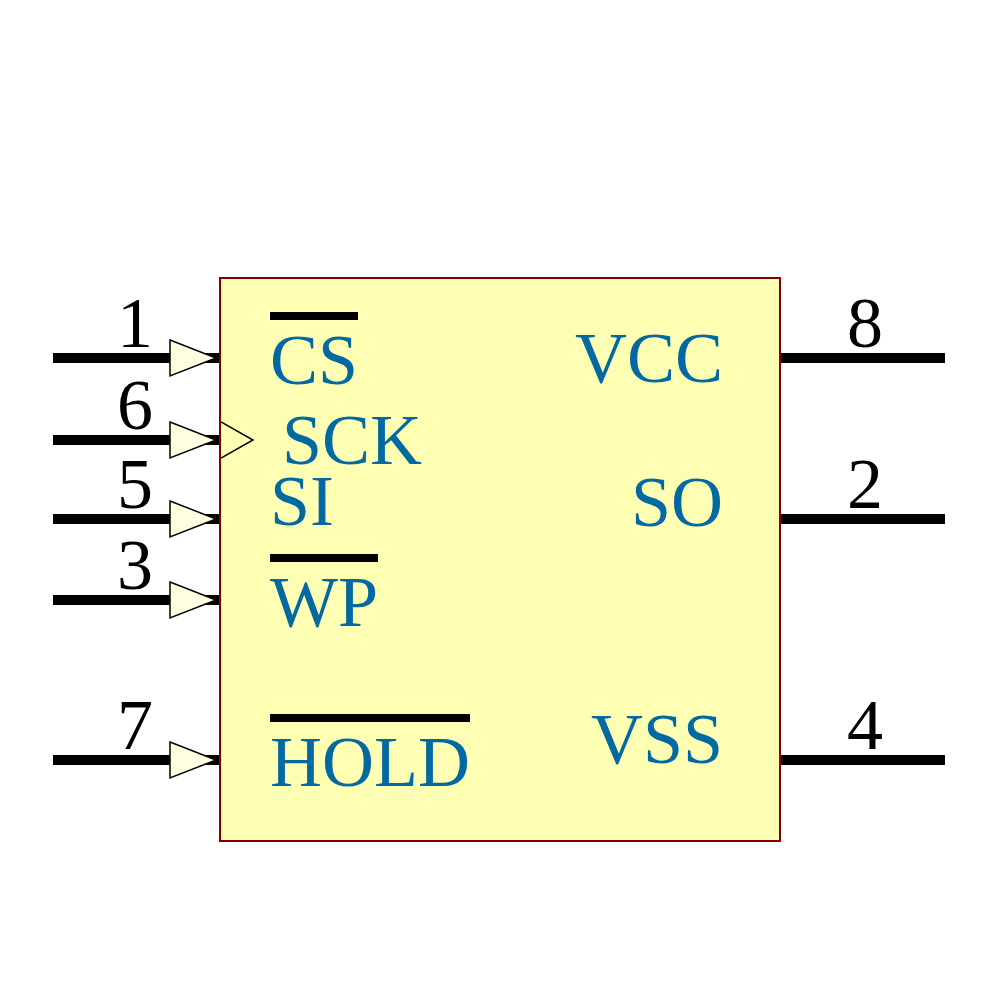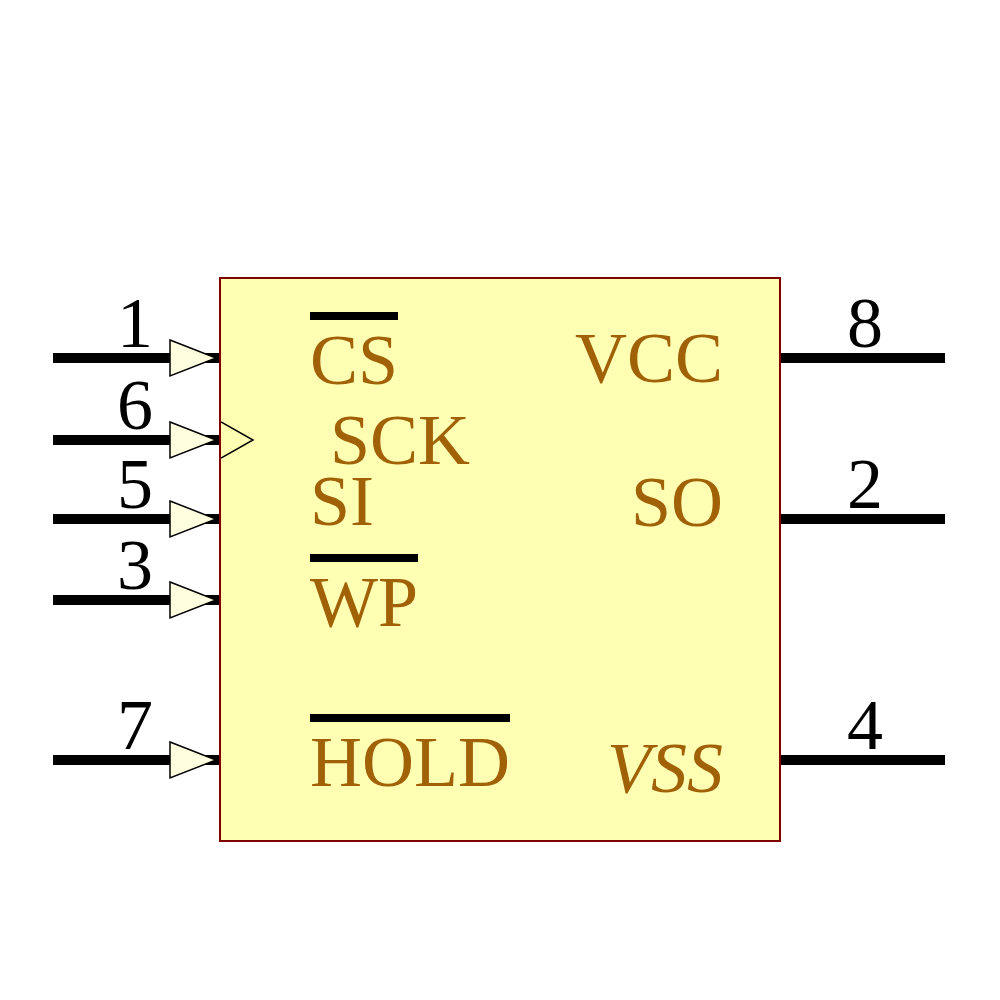--- a/index.html
+++ b/index.html
@@ -64,37 +64,36 @@
     left: 221px;
     top: 420px;
     width: 36px;
     height: 40px;
   }
 
   .pin-label {
     position: absolute;
     font-size: 72px;
     line-height: 72px;
-    color: #a16207;
+    color: #0369a1;
     white-space: nowrap;
-    margin-left: 40px;
   }
   .pin-label.lbl-right { text-align: left; right: 277px; }
   .overlined {
     border-top: 8px solid #000000;
     padding-top: 4px;
   }
   .lp0 { left: 270px; top: 312px; }
-  .lp1 { left: 290px; top: 404px; }
+  .lp1 { left: 282px; top: 404px; }
   .lp2 { left: 270px; top: 465px; }
   .lp3 { left: 270px; top: 554px; font-family: Liberation Serif, serif; }
   .lp4 { left: 270px; top: 714px; }
   .rp0 { top: 322px; }
   .rp1 { top: 466px; }
-  .rp2 { top: 732px; font-style: italic; }
+  .rp2 { top: 703px; }
 </style>
 </head>
 <body>
 
 <div class="canvas">
 
   <div class="chip-body" style="background-color: rgb(255, 255, 179); border-color: rgb(128, 0, 0);"></div>
 
   <div>
     <div class="pin-number left ln0">1</div>

